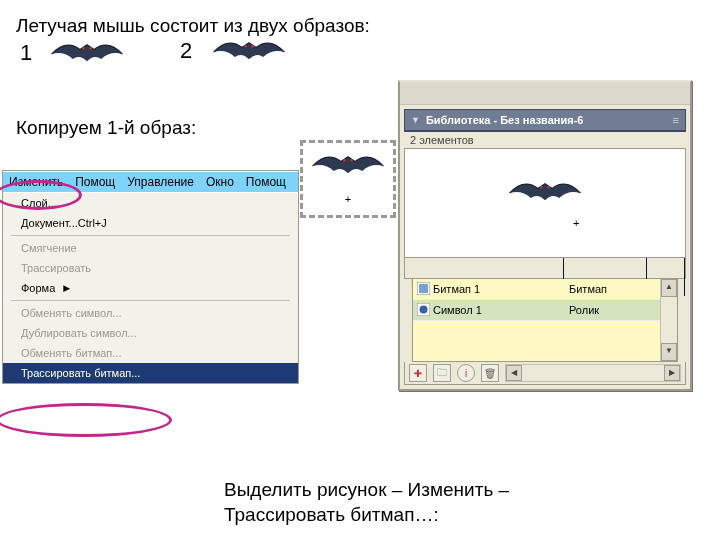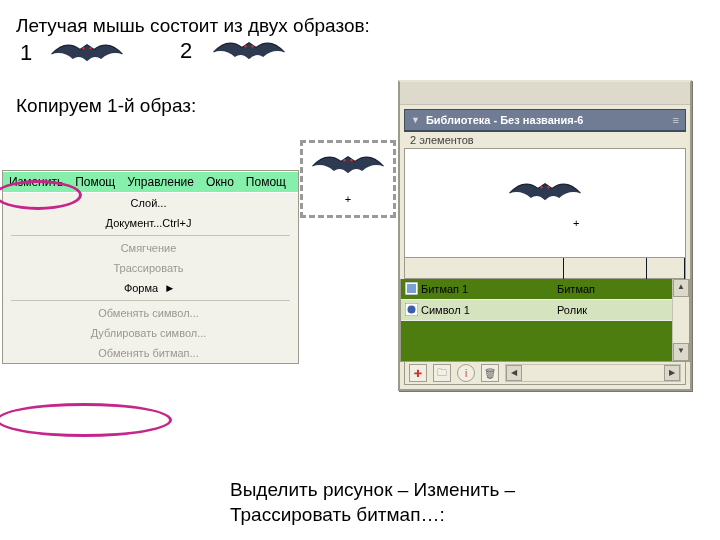--- a/index.html
+++ b/index.html
@@ -8,29 +8,29 @@
 .bat{display:inline-block;vertical-align:middle}
 .bat svg{display:block}
 
 
 #top-line{position:absolute;left:16px;top:14px}
 #bat1-wrap{position:absolute;left:20px;top:40px}
 #bat1-wrap .num{font-size:22px;display:inline-block;vertical-align:middle;margin-right:6px}
 #bat2-wrap{position:absolute;left:180px;top:38px}
 #bat2-wrap .num{font-size:22px;display:inline-block;vertical-align:middle;margin-right:8px}
 
-#copy-line{position:absolute;left:16px;top:94px}
+#copy-line{position:absolute;left:16px;top:116px}
 
 
 #editor{position:absolute;left:2px;top:170px;width:295px;background:#ece9d8;border:1px solid #9c9a8c}
-#editor .menubar{height:20px;background:#86efac;border-top:1px solid #fff;border-bottom:1px solid #fff;font-size:12px;color:#000;display:flex;align-items:center}
+#editor .menubar{height:20px;background:#7dd3fc;border-top:1px solid #fff;border-bottom:1px solid #fff;font-size:12px;color:#000;display:flex;align-items:center}
 #editor .menubar span{padding:2px 6px}
 #editor .editlabel{position:relative}
 #editor .dropdown{background:#f3f2ea;font-size:11px;color:#000}
-#editor .dropdown .mi{display:flex;align-items:center;justify-content:center;height:20px;padding:0 22px 0 18px}
+#editor .dropdown .mi{display:flex;align-items:center;justify-content:flex-start;height:20px;padding:0 22px 0 18px}
 #editor .dropdown .mi.dis{color:#9a988e}
 #editor .dropdown .mi.sel{background:#1d3a74;color:#fff}
 #editor .dropdown hr{border:none;border-top:1px solid #c5c3b6;margin:2px 8px}
 #editor .dropdown .arrow{font-size:9px;margin-left:8px}
 
 
 .oval-stroke{position:absolute;border:3px solid #c4268a;border-radius:50%;pointer-events:none}
 
 
 #selbox{position:absolute;left:300px;top:140px;width:90px;height:72px;background:#fff;border:3px dashed #9a9a9a}
@@ -47,34 +47,34 @@
 #lib .tbar-in .equi{margin-right:6px;color:#cfd4dd}
 #lib .count{margin:0 4px;padding:2px 6px;font:11px Arial;color:#404040;border-top:1px solid #3e4a60}
 #lib .preview{margin:0 4px;position:relative;height:108px;background:#fff;border:1px solid #9d9a8c}
 #lib .preview svg{position:absolute;left:50%;top:40%;transform:translate(-50%,-50%)}
 #lib .preview .cross{position:absolute;left:calc(50% + 28px);top:68px;font-size:11px}
 #lib .hdr{margin:0 4px;display:flex;height:20px;background:#ece9d8;border:1px solid #9d9a8c;border-top:none;font:11px Arial;color:#333}
 #lib .hdr div{padding:19px 6px;border-right:1px solid #0f172a}
 #lib .hdr .c1{width:150px}
 #lib .hdr .c2{width:72px}
 #lib .hdr .c3{flex:1}
-#lib .list{margin:0 0;background:#4d7c0f;border:1px solid #9d9a8c;border-top:none;position:relative;height:82px}
+#lib .list{margin:0 12px;background:#fef9c3;border:1px solid #9d9a8c;border-top:none;position:relative;height:82px}
 #lib .list .row{display:flex;align-items:center;height:20px;font:11px Arial;border-bottom:1px solid #eee}
 #lib .list .row.sel{background:#d6e3bf}
 #lib .list .row .ic{width:20px;text-align:center}
 #lib .list .row .c1{width:136px}
 #lib .list .row .c2{width:72px}
 #lib .list .vscroll{position:absolute;right:0;top:0;width:16px;bottom:0;background:#ece9d8;border-left:1px solid #c4c2b4}
 #lib .list .vscroll .ar{height:16px;background:#dcd9cb;border:1px solid #a09e91;text-align:center;font-size:8px;line-height:14px;color:#444}
 #lib .foot{margin:0 4px 4px 4px;display:flex;align-items:center;height:22px;background:#ece9d8;border:1px solid #9d9a8c;border-top:none;padding:0 4px;gap:6px}
 #lib .foot .fbtn{width:16px;height:16px;display:flex;align-items:center;justify-content:center;border:1px solid #a09e91;background:#f1efe4;font-size:10px;color:#555}
 #lib .foot .hscroll{flex:1;height:16px;background:#ece9d8;border:1px solid #c4c2b4;display:flex;justify-content:space-between}
 #lib .foot .hscroll .ar{width:14px;text-align:center;font-size:8px;line-height:14px;background:#dcd9cb;border:1px solid #a09e91;color:#444}
 
-#bottom-text{position:absolute;left:230px;top:478px;width:470px}
+#bottom-text{position:absolute;left:224px;top:478px;width:470px}
 </style>
 </head>
 <body>
 
 <svg width="0" height="0" style="position:absolute">
   <defs>
     <g id="bat">
       <path d="M0 8 Q12 -5 24 4 L30 0 L36 4 Q48 -5 60 8 Q50 5 42 12 Q36 8 30 14 Q24 8 18 12 Q10 5 0 8 Z" fill="#2e3a52"></path>
       <path d="M0 8 Q12 -5 24 4 L30 0 L36 4 Q48 -5 60 8" fill="none" stroke="#1a2333" stroke-width="1"></path>
       <circle cx="27" cy="3" r="1" fill="#c33"></circle>
@@ -137,20 +137,23 @@
     <hr>
     <div class="mi dis">
         <span>Обменять символ...</span>
       </div>
     <div class="mi dis">
         <span>Дублировать символ...</span>
       </div>
     <div class="mi dis">
         <span>Обменять битмап...</span>
       </div>
+    <div class="mi sel">
+        <span>Трассировать битмап...</span>
+      </div>
   </div>
 </div>
 <div class="oval-stroke" style="left:-6px;top:180px;width:82px;height:24px"></div>
 <div class="oval-stroke" style="left:-4px;top:403px;width:170px;height:28px"></div>
 
 <div id="lib">
   <div class="gripper"></div>
   <div class="tbar">
       <div class="tbar-in">
     <span class="tri">▼</span>

